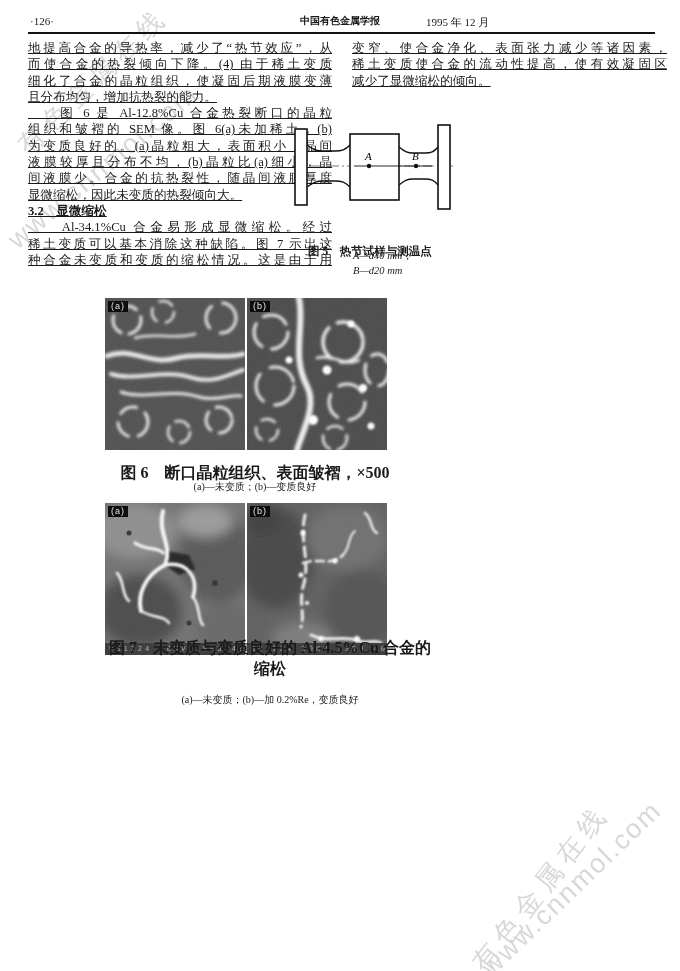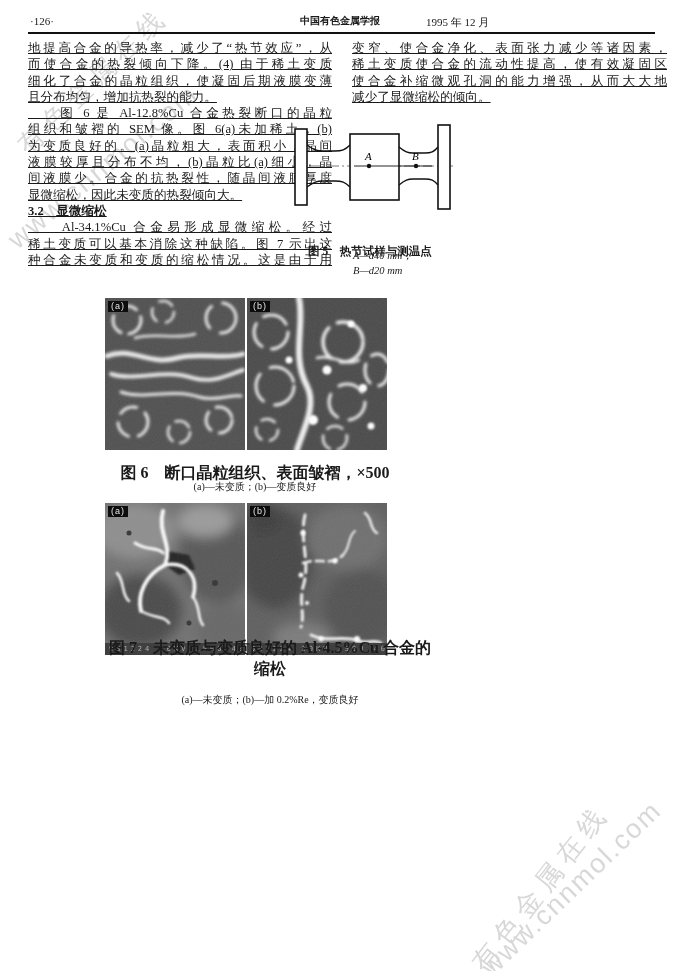--- a/index.html
+++ b/index.html
@@ -102,21 +102,20 @@
     <div>
         <div class="tl">　　Al-34.1%Cu 合金易形成显微缩松。经过</div>
         <div class="tl">稀土变质可以基本消除这种缺陷。图 7 示出这</div>
         <div class="tl">种合金未变质和变质的缩松情况。这是由于用</div>
       </div>
   </div>
   <div class="col col-right">
     <div>
         <div class="tl">变窄、使合金净化、表面张力减少等诸因素，</div>
         <div class="tl">稀土变质使合金的流动性提高，使有效凝固区</div>
-        <div class="tl">使合金补缩微观孔洞的能力增强，从而大大地</div>
         <div class="tl nj">减少了显微缩松的倾向。</div>
       </div>
   </div>
 
   <svg class="fig5-svg" width="162" height="88" viewBox="0 0 162 88">
     <line x1="-2" y1="43" x2="164" y2="43" stroke="#555" stroke-width="0.8" stroke-dasharray="11 3 2 3"></line>
     <rect x="3" y="6" width="12" height="76" fill="#fff" stroke="#111" stroke-width="1.6"></rect>
     <rect x="146" y="2" width="12" height="84" fill="#fff" stroke="#111" stroke-width="1.6"></rect>
     <path d="M15,22 C22,27 25,28 31,28 L43,28 C50,28 53,27 58,22" fill="none" stroke="#111" stroke-width="1.4"></path>
     <path d="M15,64 C22,59 25,58 31,58 L43,58 C50,58 53,59 58,64" fill="none" stroke="#111" stroke-width="1.4"></path>

